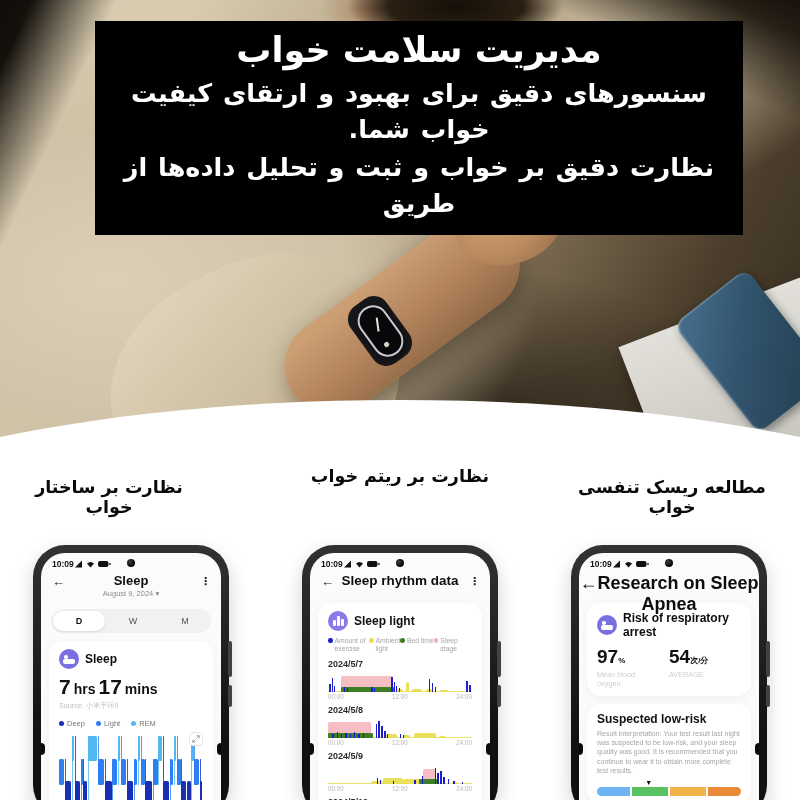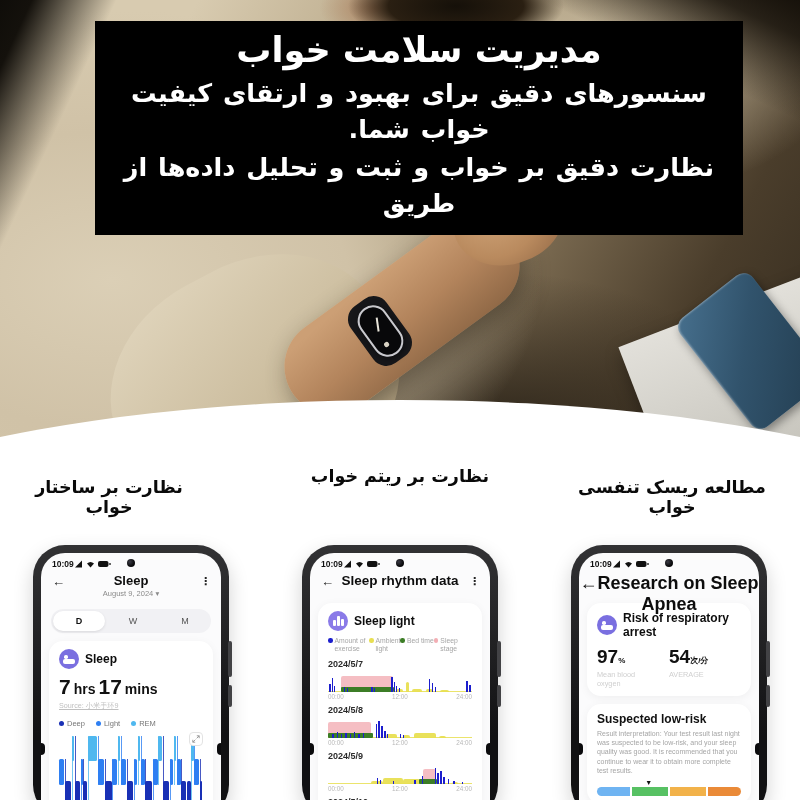--- a/index.html
+++ b/index.html
@@ -83,21 +83,21 @@
   .bed::after{content:"";position:absolute;left:5px;top:6px;width:3.5px;height:3.5px;border-radius:50%;background:#fff;}
   .bars span{position:absolute;bottom:5px;width:2.5px;background:#fff;border-radius:1px;display:block;}
   .bars span:nth-child(1){left:5px;height:6px;}
   .bars span:nth-child(2){left:9px;height:10px;}
   .bars span:nth-child(3){left:13px;height:7px;}
   .ctitle{font-size:12px;font-weight:bold;color:#0d0d0d;}
   
   .dur{margin-top:6px;}
   .dur .big{font-size:21px;font-weight:bold;}
   .dur .unit{font-size:14px;font-weight:bold;margin:0 3px;}
-  .src{font-size:7.2px;color:#c0c0c0;margin-top:2px;text-decoration:underline;}
+  .src{font-size:7.2px;color:#c0c0c0;margin-top:2px;}
   .lgd{display:flex;gap:11px;margin-top:8px;font-size:7.5px;color:#777;align-items:center;}
   .dot{width:5px;height:5px;border-radius:50%;display:inline-block;margin-right:3px;}
   .hypchart{position:relative;height:78px;margin-top:6px;}
   .hseg{position:absolute;border-radius:1.5px;}
   .hcon{position:absolute;opacity:.8;}
   .expand{position:absolute;right:0;top:-2px;width:14px;height:14px;border:1px solid #e3e3e3;border-radius:4px;
     background:#fff;display:flex;align-items:center;justify-content:center;z-index:2;}
   
   .ry-legend{display:flex;margin-top:6px;font-size:6.8px;color:#a6a6a6;line-height:1.25;}
   .ry-legend .lgi{display:flex;gap:2px;}

